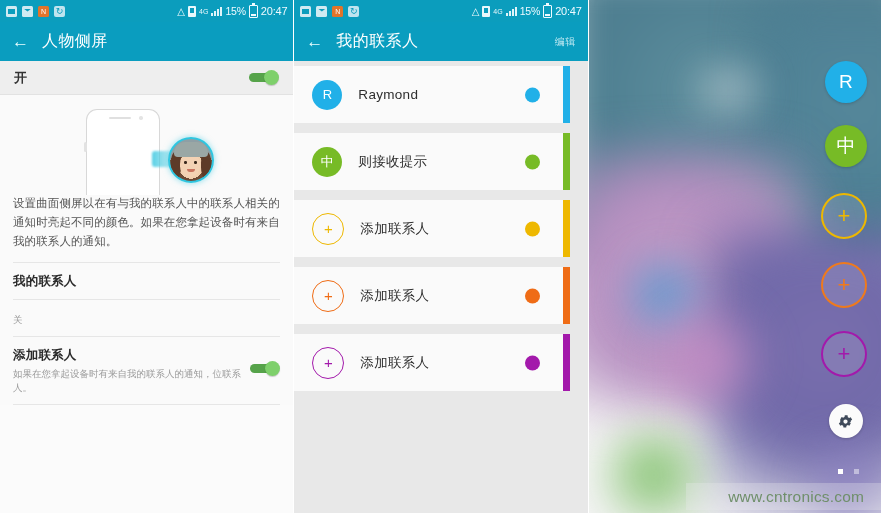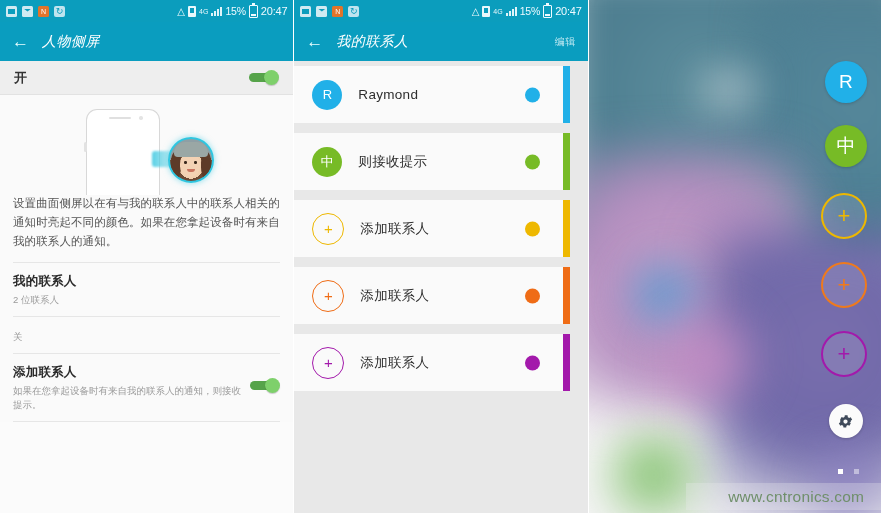--- a/index.html
+++ b/index.html
@@ -50,21 +50,21 @@
   .sb-batt:before{content:"";position:absolute;left:2px;top:-2.5px;width:3px;height:1.5px;background:#eefaff;}
   .sb-batt:after{content:"";position:absolute;left:1px;right:1px;bottom:1px;height:2px;background:#eefaff;}
   .sb-time{font-size:11px;color:#eefaff;letter-spacing:-.2px;}
 
   
   .actionbar{
     height:39px;background:#0a9dbf;display:flex;align-items:center;
     padding:0 12px;box-sizing:border-box;color:#ffffff;
   }
   .back-arrow{font-size:17px;line-height:1;color:#eaffff;margin-right:13px;}
-  .ab-title{font-size:14px;color:#ffffff;letter-spacing:.4px;font-style:italic;}
+  .ab-title{font-size:16px;color:#ffffff;letter-spacing:.4px;}
   .ab-action{margin-left:auto;font-size:10px;color:#bfe9f2;letter-spacing:.5px;}
 
   
   .p1-body{height:452px;background:#fafafa;overflow:hidden;position:relative;}
   .row-master{
     height:34px;background:#eeeeee;display:flex;align-items:center;
     padding:0 14px;box-sizing:border-box;border-bottom:1px solid #e2e2e2;
   }
   .row-master .lbl{font-size:13px;color:#333;font-weight:bold;}
   .switch{
@@ -249,34 +249,33 @@
       </div>
 
       <div class="desc-block">
         <p>设置曲面侧屏以在有与我的联系人中的联系人相关的通知时亮起不同的颜色。如果在您拿起设备时有来自我的联系人的通知。</p>
       </div>
 
       <div class="divider"></div>
 
       <div class="setting-row">
         <div class="title">我的联系人</div>
-        <div class="sub">2 位联系人</div>
       </div>
 
       <div class="divider"></div>
 
       <div class="setting-row">
         <div class="sub">关</div>
       </div>
 
       <div class="divider"></div>
 
       <div class="setting-row">
         <div class="title">添加联系人</div>
-        <div class="sub">如果在您拿起设备时有来自我的联系人的通知，则接收提示。</div>
+        <div class="sub">如果在您拿起设备时有来自我的联系人的通知，位联系人。</div>
         <span class="switch">
           <span class="track"></span>
           <span class="knob"></span>
         </span>
       </div>
 
       <div class="divider"></div>
       <div class="p1-filler"></div>
     </div>
   </div>

